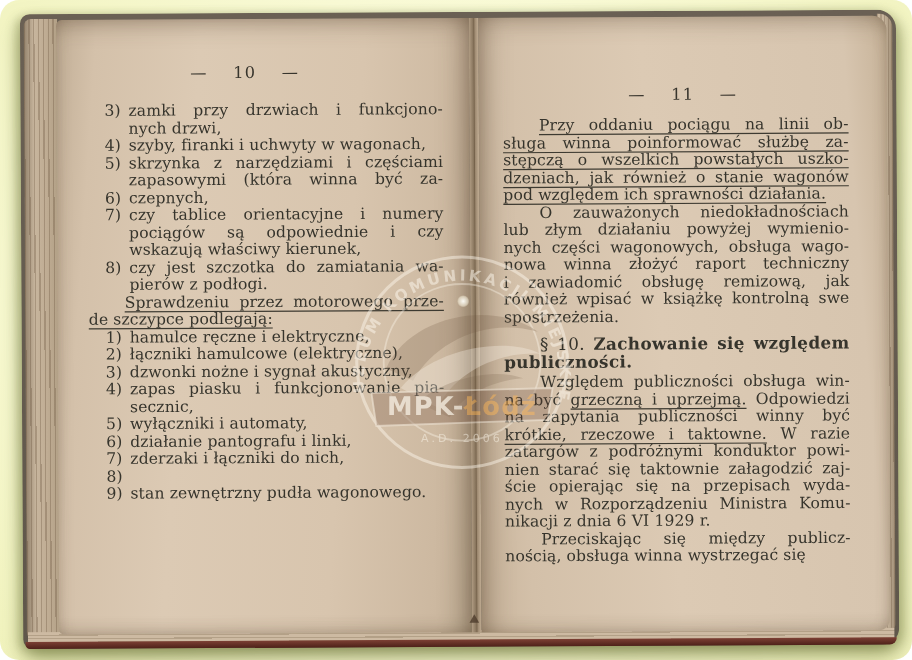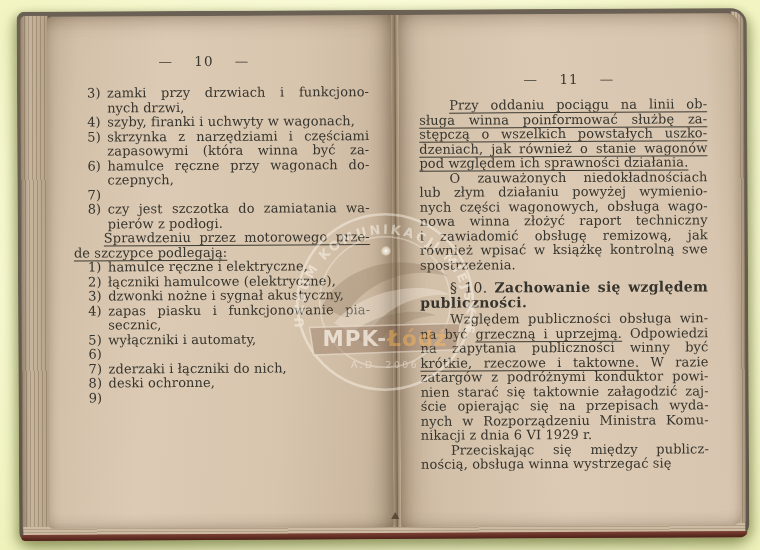--- a/index.html
+++ b/index.html
@@ -1,19 +1,20 @@
 <!DOCTYPE html>
 <html><head>
 <meta charset="utf-8">
 <style>
   html,body{margin:0;padding:0;}
   .stage{
     position:relative;width:760px;height:550px;overflow:hidden;
     background:radial-gradient(ellipse at 50% 45%, #fafbd8 55%, #f1f3bd 100%);
     font-family:"DejaVu Serif","Liberation Serif",serif;
+    border-radius:16px;
   }
   
   .book{
     position:absolute;left:18px;top:10px;width:730px;height:529px;
     background:linear-gradient(to bottom,#6a6054,#58504496);
     background-color:#6a6054;
     border-radius:8px 16px 14px 8px;
     box-shadow:0 10px 18px rgba(120,128,70,.55),4px 4px 10px rgba(120,128,70,.4),-4px 2px 8px rgba(120,128,70,.35);
     transform:rotate(-.3deg);
   }
@@ -133,26 +134,30 @@
               <div class="item">
                 <span class="num">5)</span>
                 <div class="itxt">
                   <div class="line j">skrzynka z narzędziami i częściami</div>
                   <div class="line j">zapasowymi (która winna być za-</div>
                 </div>
               </div>
               <div class="item">
                 <span class="num">6)</span>
                 <div class="itxt">
-                  <div class="line j">hamulce ręczne przy wagonach do-</div>
                   <div class="line">czepnych,</div>
                 </div>
               </div>
               <div class="item">
                 <span class="num">7)</span>
+                <div class="itxt">
+                  <div class="line j">czy tablice orientacyjne i numery</div>
+                  <div class="line j">pociągów są odpowiednie i czy</div>
+                  <div class="line">wskazują właściwy kierunek,</div>
+                </div>
               </div>
               <div class="item">
                 <span class="num">8)</span>
                 <div class="itxt">
                   <div class="line j">czy jest szczotka do zamiatania wa-</div>
                   <div class="line">pierów z podłogi.</div>
                 </div>
               </div>
             </div>
             <div class="block para">
@@ -186,35 +191,38 @@
                 </div>
               </div>
               <div class="item">
                 <span class="num">5)</span>
                 <div class="itxt">
                   <div class="line">wyłączniki i automaty,</div>
                 </div>
               </div>
               <div class="item">
                 <span class="num">6)</span>
+                <div class="itxt">
+                  <div class="line">działanie pantografu i linki,</div>
+                </div>
               </div>
               <div class="item">
                 <span class="num">7)</span>
                 <div class="itxt">
                   <div class="line">zderzaki i łączniki do nich,</div>
                 </div>
               </div>
               <div class="item">
                 <span class="num">8)</span>
-                <div class="itxt">
-                  <div class="line">deski ochronne,</div>
-                </div>
               </div>
               <div class="item">
                 <span class="num">9)</span>
+                <div class="itxt">
+                  <div class="line">stan zewnętrzny pudła wagonowego.</div>
+                </div>
               </div>
             </div>
           </div>
       </div>
       <div class="gutter"></div>
       <div class="page pg-right">
         <div class="pagenum">— 11 —</div>
         <div class="page-body">
             <div class="block para">
               <div class="line j first"><span class="u">Przy oddaniu pociągu na linii ob-</span></div>

